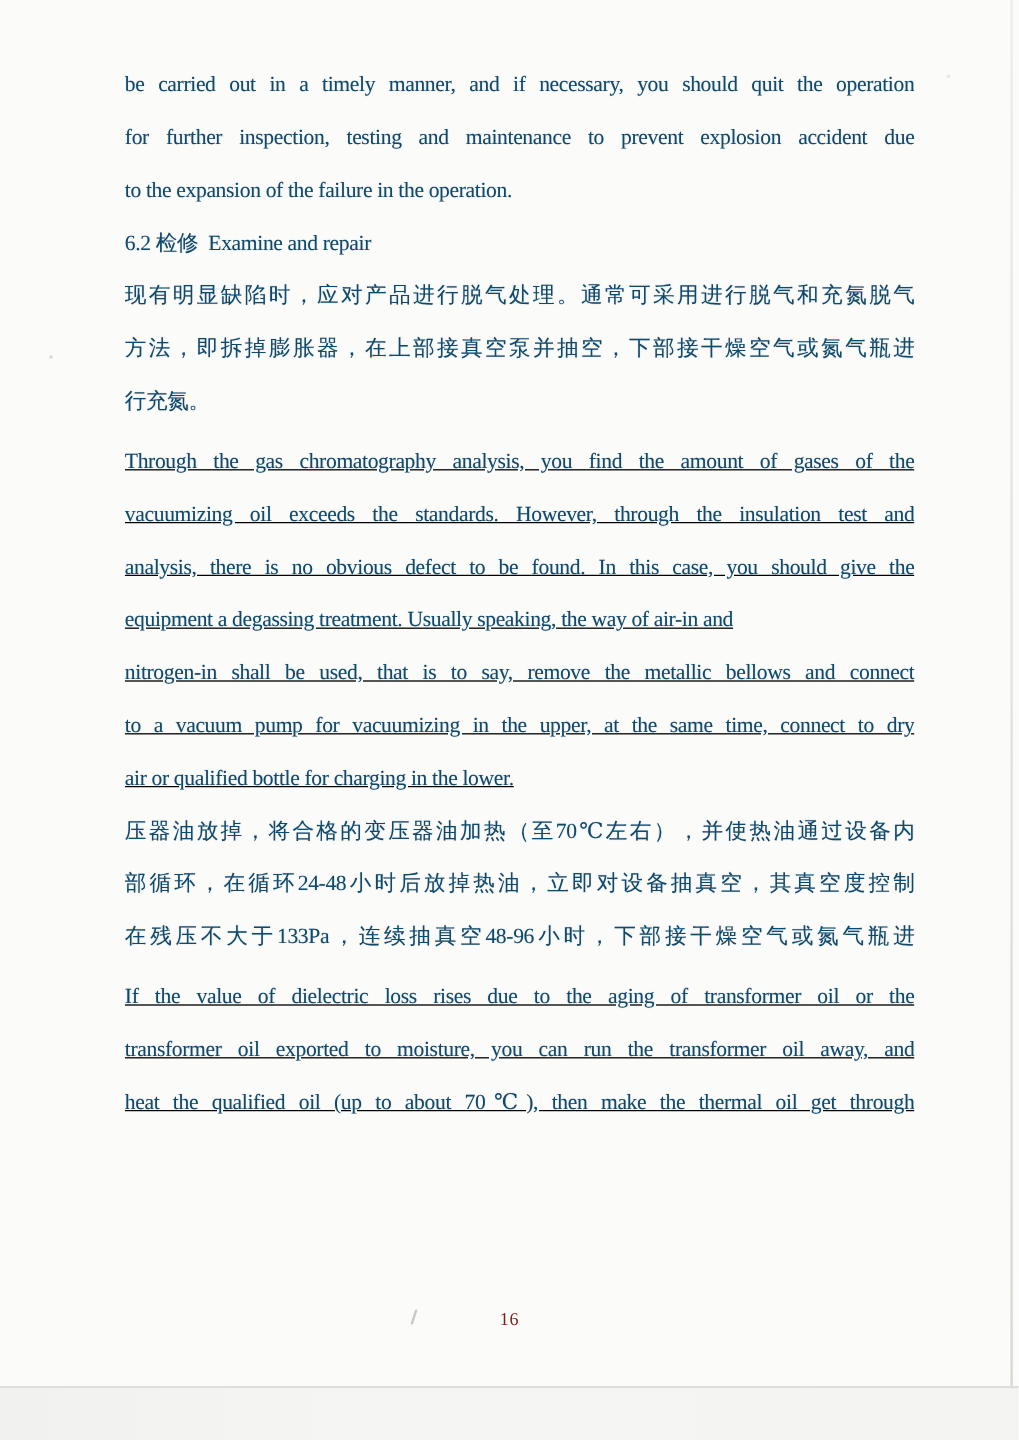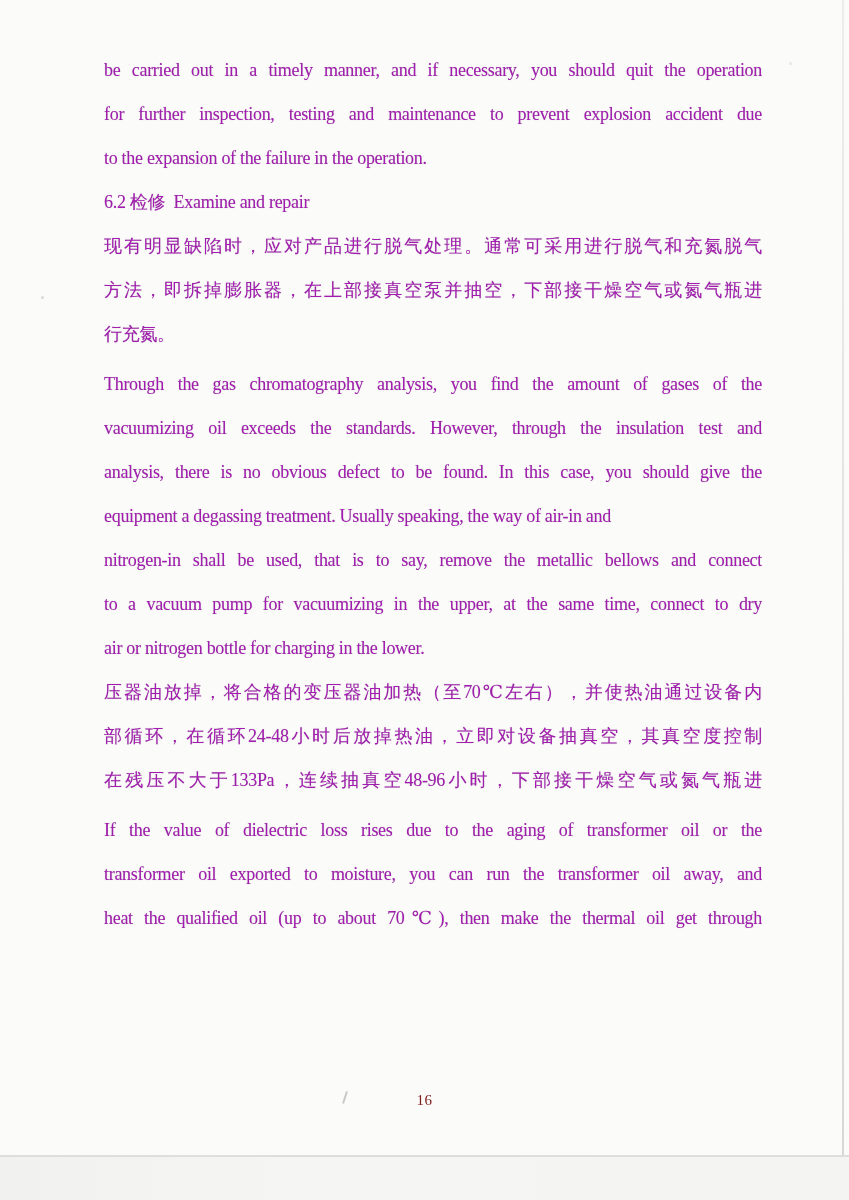--- a/index.html
+++ b/index.html
@@ -15,27 +15,27 @@
     overflow: hidden;
     font-family: "Liberation Serif", "DejaVu Serif", serif;
   }
   .text-body {
     position: absolute;
     left: 104px;
     top: 48px;
     width: 658px;
   }
   .block { margin: 0; }
-  .block.gap-before { margin-top: 6px; }
+  .block.gap-before { margin-top: 6px; text-decoration: underline; }
   .line {
     height: 44px;
     line-height: 44px;
     font-size: 18px;
     letter-spacing: -0.3px;
-    color: #a21caf;
+    color: #0c4a6e;
     white-space: pre-wrap;
     overflow: hidden;
     text-align: left;
     text-shadow: 0 0 1px rgba(80, 80, 80, 0.35);
   }
   .line.just {
     text-align: justify;
     text-align-last: justify;
   }
   .page-number {
@@ -112,21 +112,21 @@
         <div class="line just">方法，即拆掉膨胀器，在上部接真空泵并抽空，下部接干燥空气或氮气瓶进</div>
         <div class="line">行充氮。</div>
       </div>
       <div class="block gap-before">
         <div class="line just">Through the gas chromatography analysis, you find the amount of gases of the</div>
         <div class="line just">vacuumizing oil exceeds the standards. However, through the insulation test and</div>
         <div class="line just">analysis, there is no obvious defect to be found. In this case, you should give the</div>
         <div class="line">equipment a degassing treatment. Usually speaking, the way of air-in and</div>
         <div class="line just">nitrogen-in shall be used, that is to say, remove the metallic bellows and connect</div>
         <div class="line just">to a vacuum pump for vacuumizing in the upper, at the same time, connect to dry</div>
-        <div class="line">air or nitrogen bottle for charging in the lower.</div>
+        <div class="line">air or qualified bottle for charging in the lower.</div>
       </div>
       <div class="block">
         <div class="line just">压器油放掉，将合格的变压器油加热（至70℃左右），并使热油通过设备内</div>
         <div class="line just">部循环，在循环24-48小时后放掉热油，立即对设备抽真空，其真空度控制</div>
         <div class="line just">在残压不大于133Pa，连续抽真空48-96小时，下部接干燥空气或氮气瓶进</div>
       </div>
       <div class="block gap-before">
         <div class="line just">If the value of dielectric loss rises due to the aging of transformer oil or the</div>
         <div class="line just">transformer oil exported to moisture, you can run the transformer oil away, and</div>
         <div class="line just">heat the qualified oil (up to about 70℃), then make the thermal oil get through</div>

